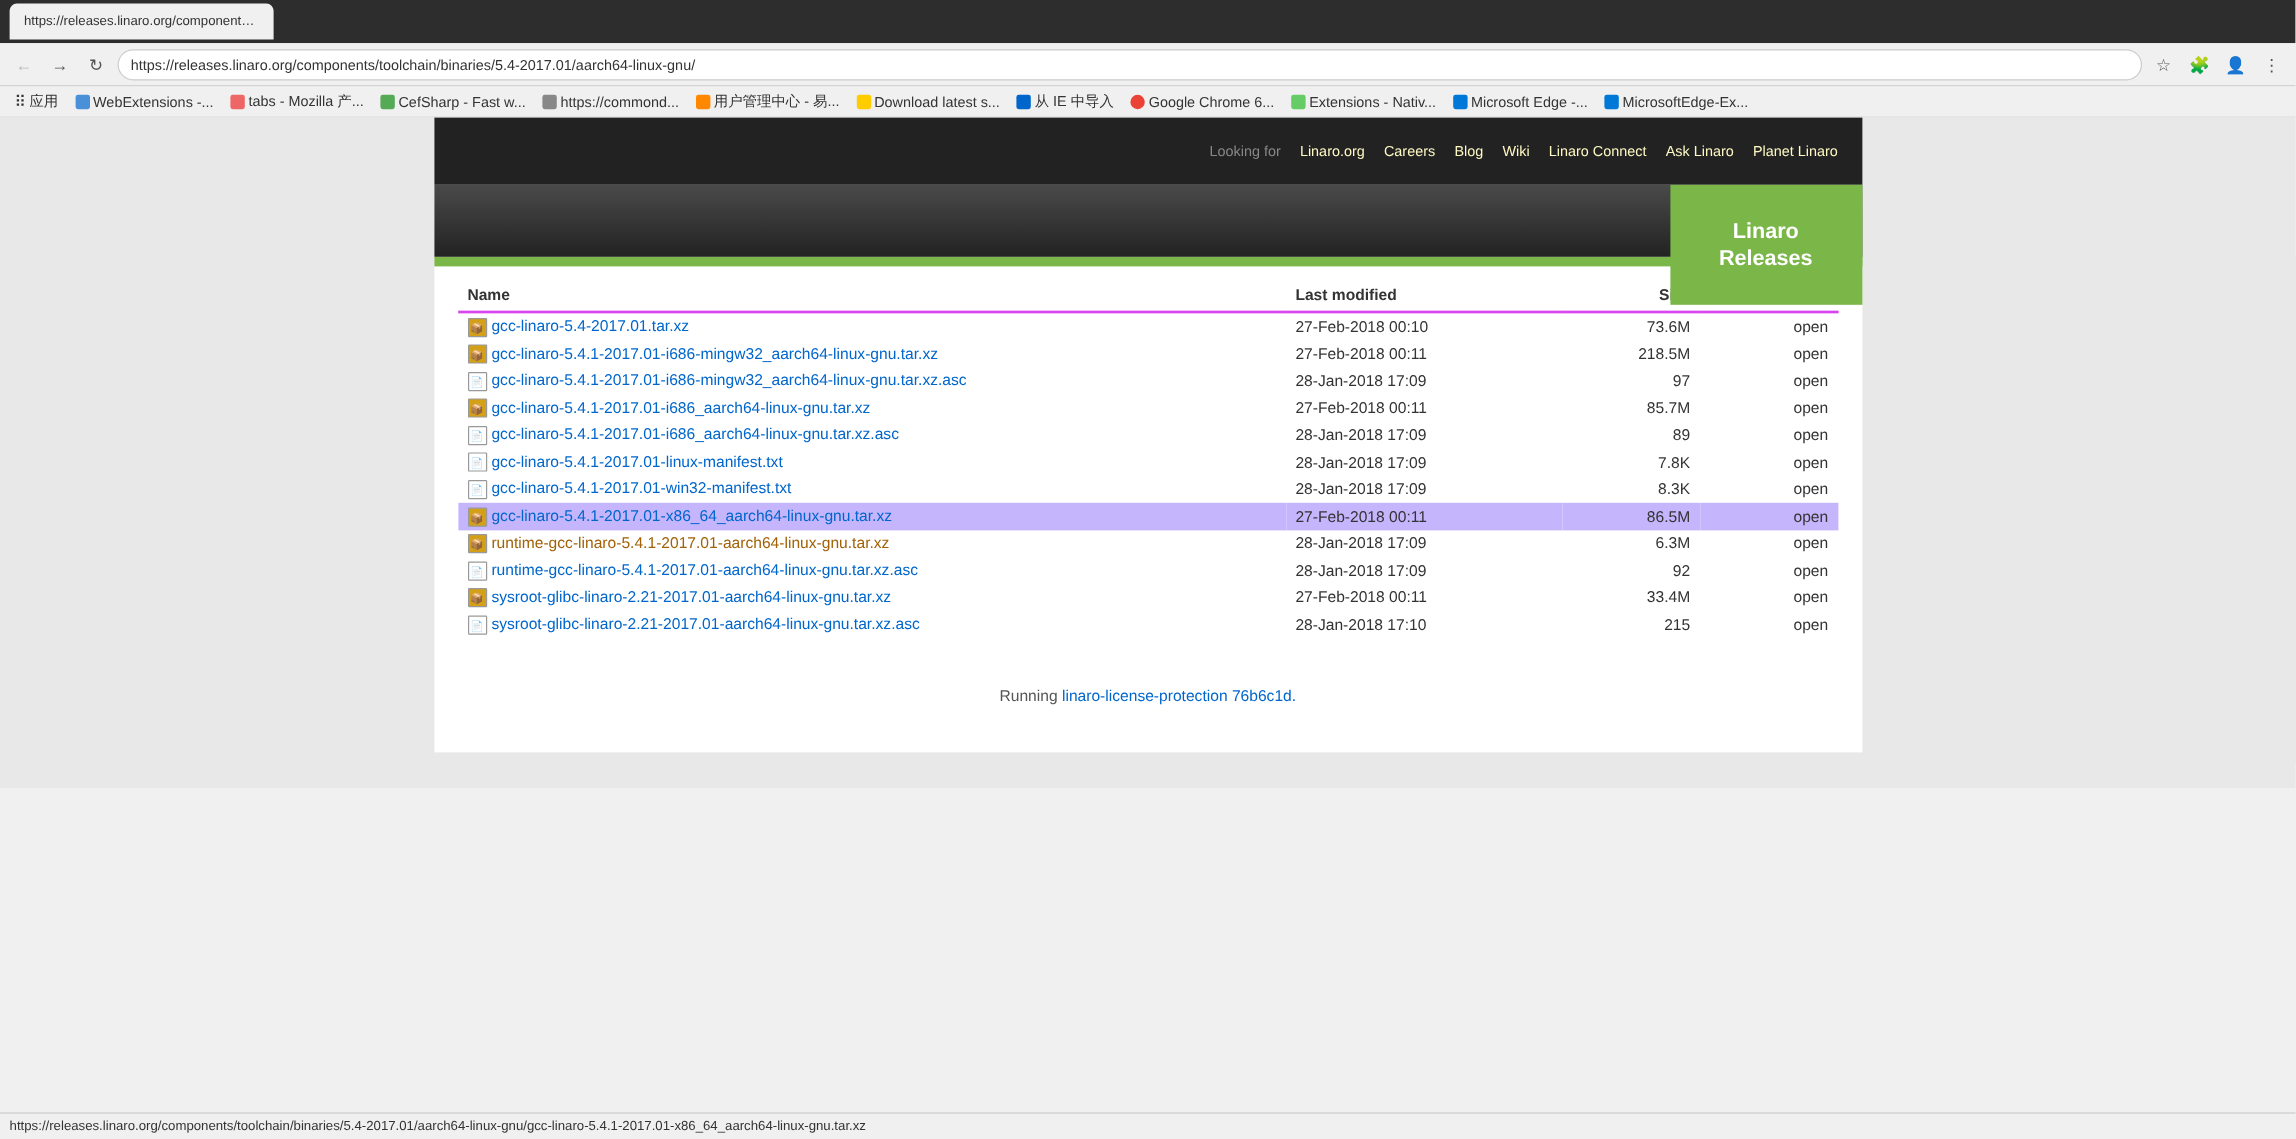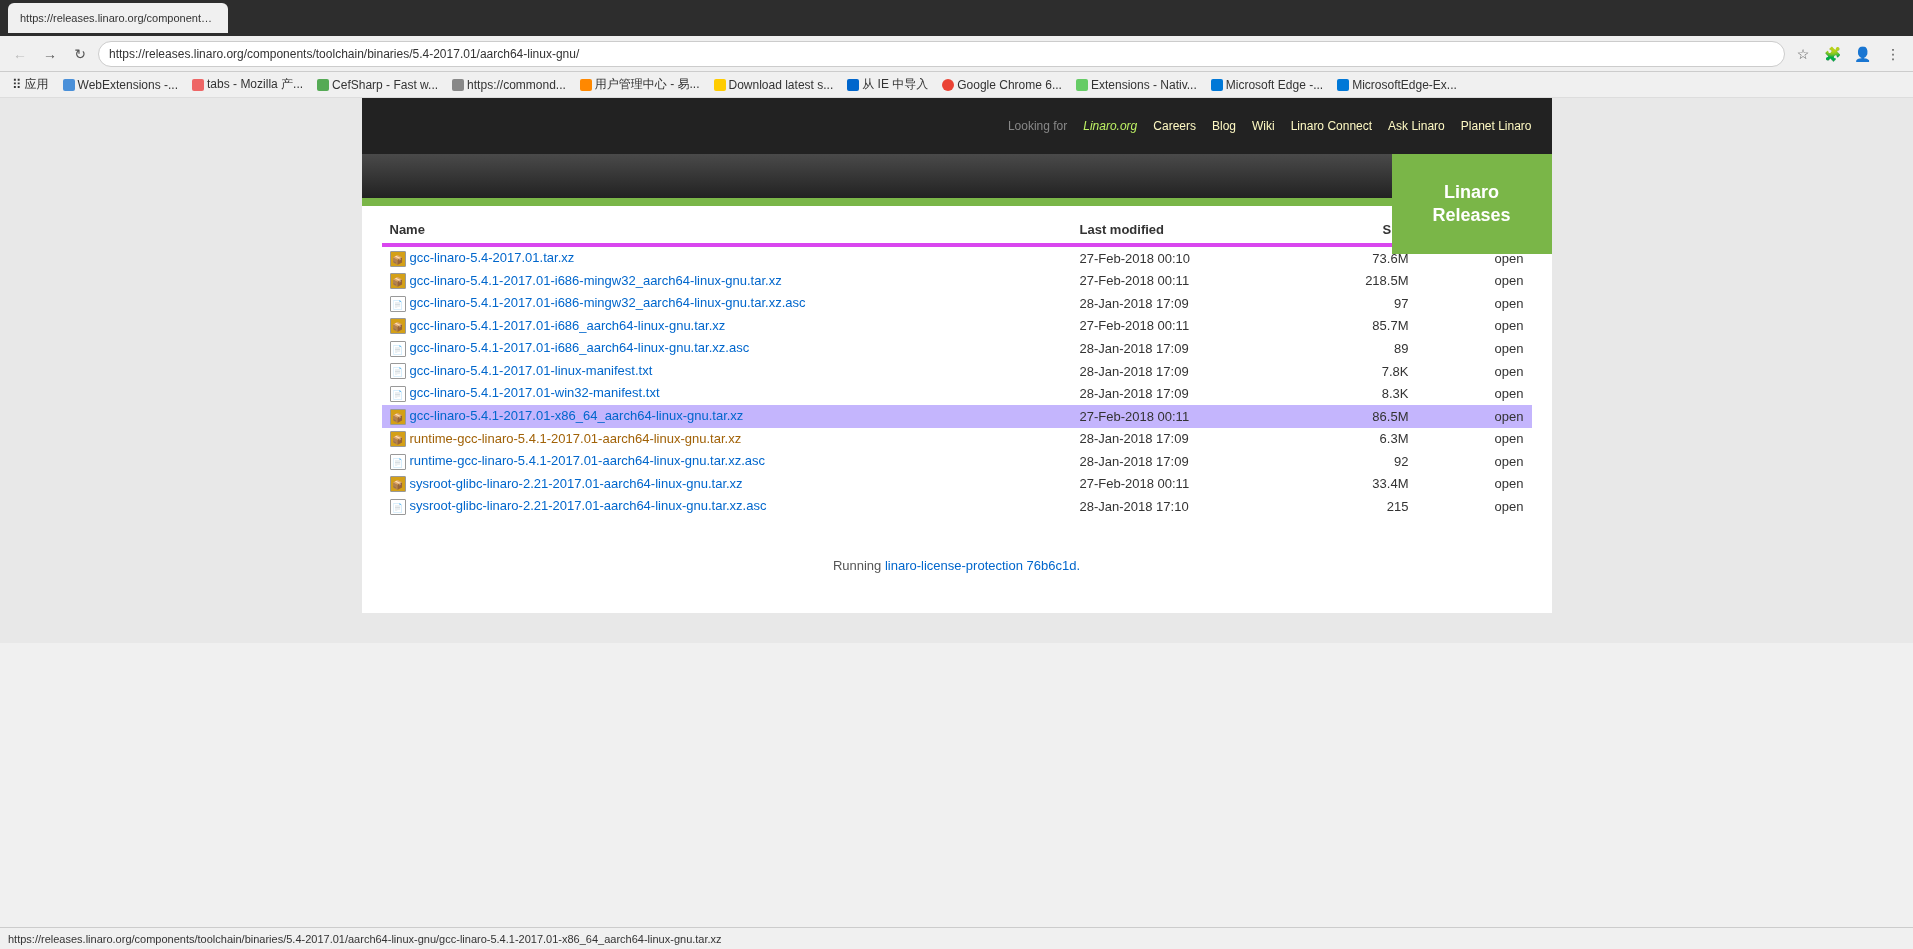--- a/index.html
+++ b/index.html
@@ -11,23 +11,23 @@
     .nav-btn.disabled { color: #bbb; cursor: default; }
     .url-bar { flex: 1; height: 26px; border: 1px solid #ccc; border-radius: 13px; padding: 0 10px; font-size: 12px; background: white; display: flex; align-items: center; color: #333; overflow: hidden; }
     .url-bar input { border: none; outline: none; background: transparent; width: 100%; font-size: 12px; color: #333; }
     .bookmarks-bar { background: #f0f0f0; display: flex; align-items: center; height: 26px; padding: 0 8px; gap: 6px; border-bottom: 1px solid #ddd; font-size: 12px; overflow: hidden; }
     .bookmark-item { white-space: nowrap; color: #333; cursor: pointer; padding: 2px 4px; border-radius: 3px; display: flex; align-items: center; gap: 3px; }
 
     
     .linaro-top-nav { background: #222; height: 56px; display: flex; align-items: center; justify-content: flex-end; padding: 0 20px; gap: 16px; }
     .linaro-top-nav a { color: #fef9c3; font-size: 12px; text-decoration: none; }
     .linaro-top-nav .looking-for { color: #888; font-size: 12px; }
-    .linaro-top-nav .linaro-org { color: #bef264; font-style: italic; }
-
-    .linaro-main-header { background: linear-gradient(to bottom, #4a4a4a, #222); height: 44px; position: relative; }
+    .linaro-top-nav .linaro-org { color: #fef9c3; }
+
+    .linaro-main-header { background: linear-gradient(to bottom, #4a4a4a, #222); height: 60px; position: relative; }
     .linaro-releases-badge {
       position: absolute;
       right: 0;
       top: 0;
       width: 160px;
       height: 100px;
       background: #7ab648;
       display: flex;
       align-items: center;
       justify-content: center;
@@ -39,21 +39,21 @@
       z-index: 10;
       text-align: center;
       padding: 10px;
     }
 
     .green-bar { height: 8px; background: #7ab648; }
 
     
     .file-listing-container { padding: 10px 20px 20px 20px; }
     .file-listing-table { width: 100%; border-collapse: collapse; }
-    .file-listing-table th { text-align: left; padding: 6px 8px; border-bottom: 4px solid #d946ef; font-weight: bold; font-size: 13px; color: #333; }
+    .file-listing-table th { text-align: left; padding: 6px 8px; border-bottom: 2px solid #d946ef; font-weight: bold; font-size: 13px; color: #333; }
     .file-listing-table th.right { text-align: right; }
     .file-listing-table td { padding: 3px 8px; font-size: 13px; color: #333; border-bottom: none; }
     .file-listing-table tr.highlighted { background: #c4b5fd; }
     .file-listing-table td a { color: #06c; text-decoration: none; }
     .td-right { text-align: right; }
 
     
     .footer-note { text-align: center; padding: 20px; font-size: 13px; color: #555; }
     .footer-note a { color: #06c; text-decoration: none; }
 

